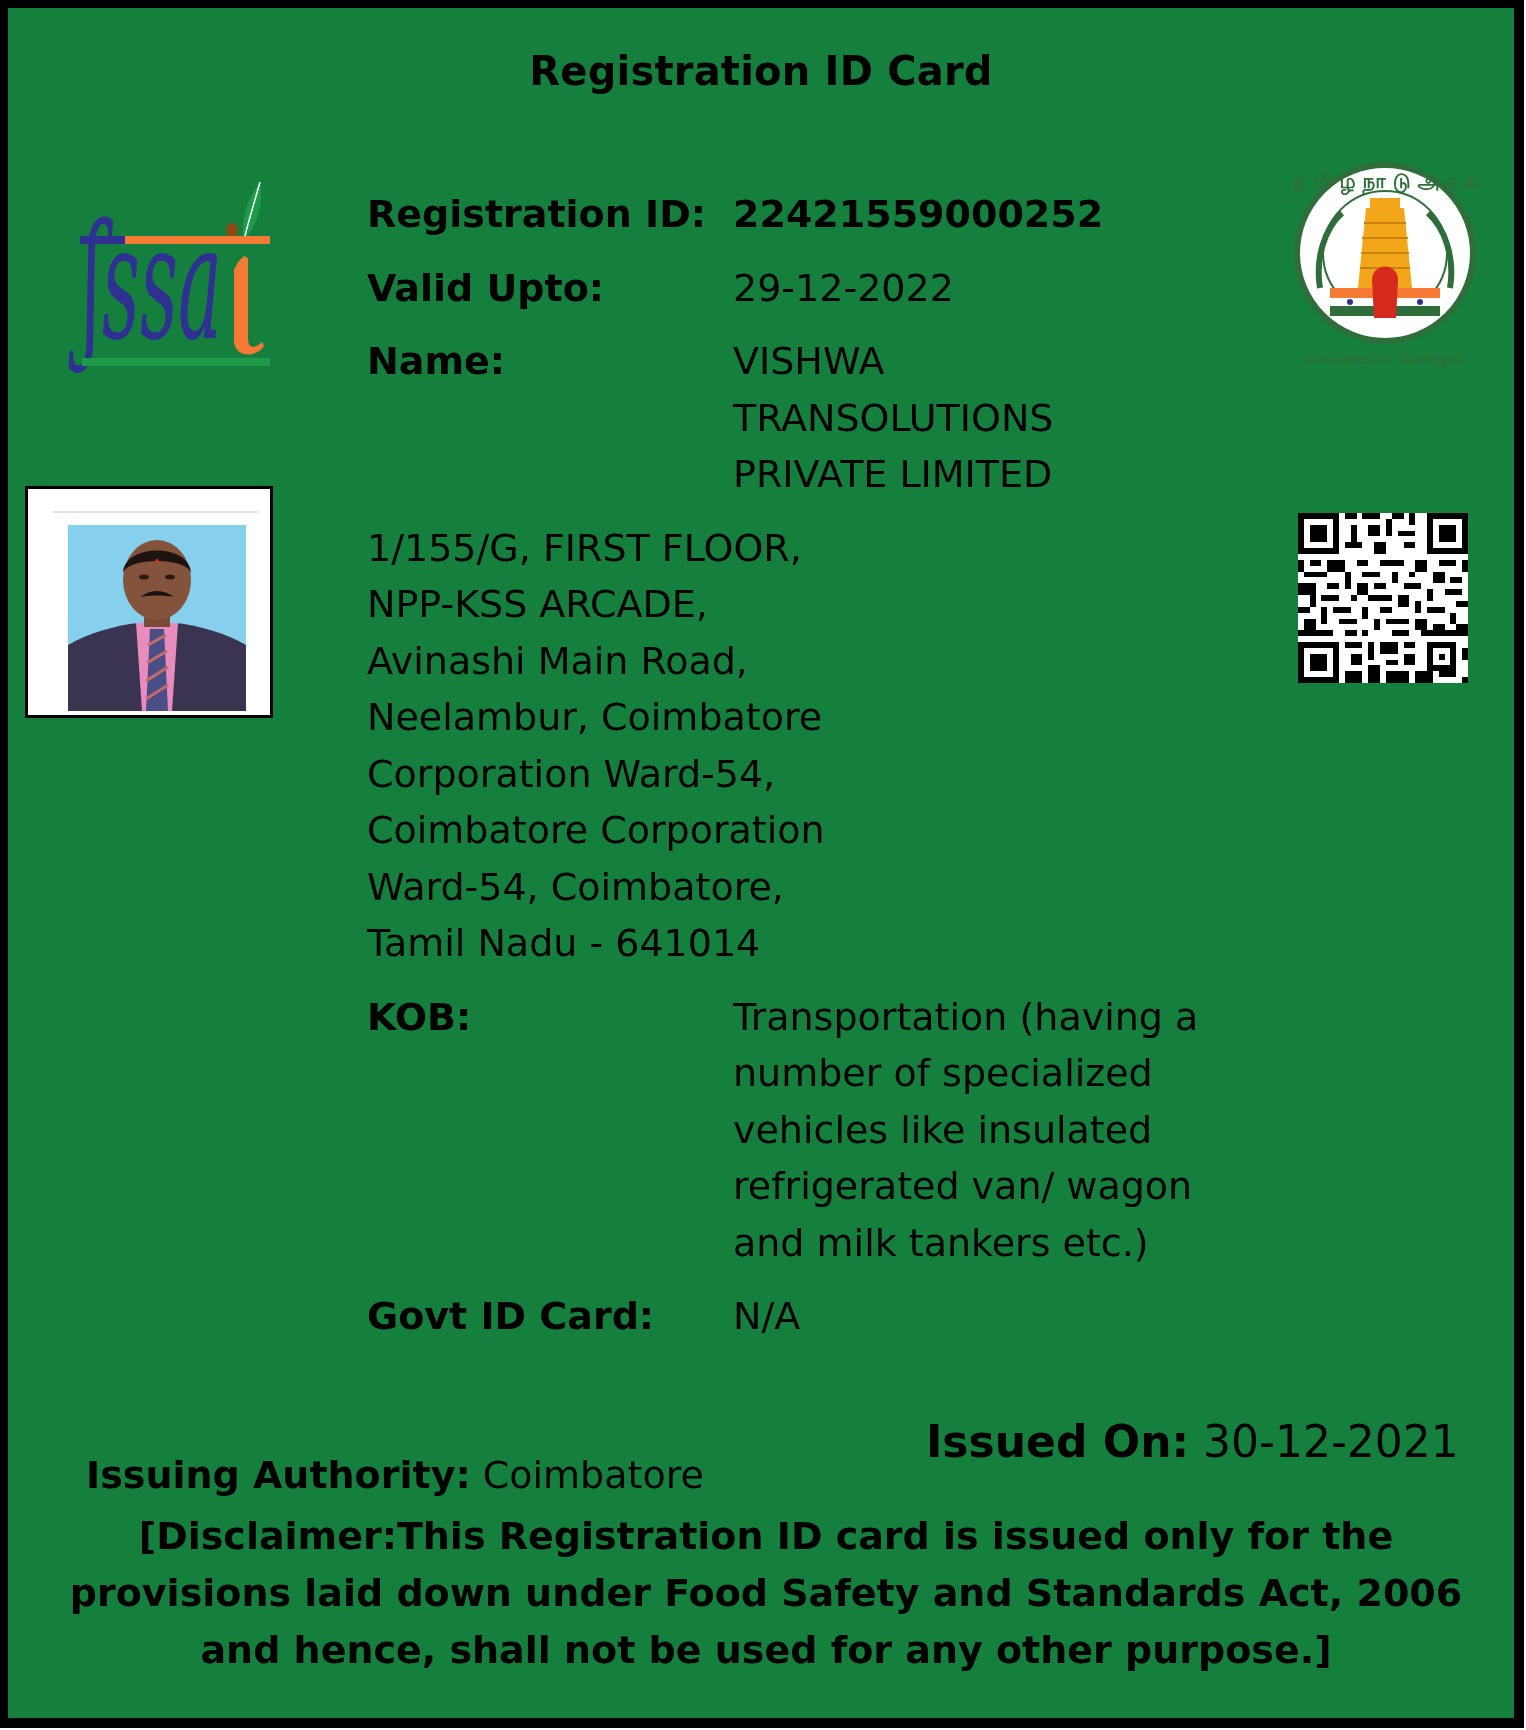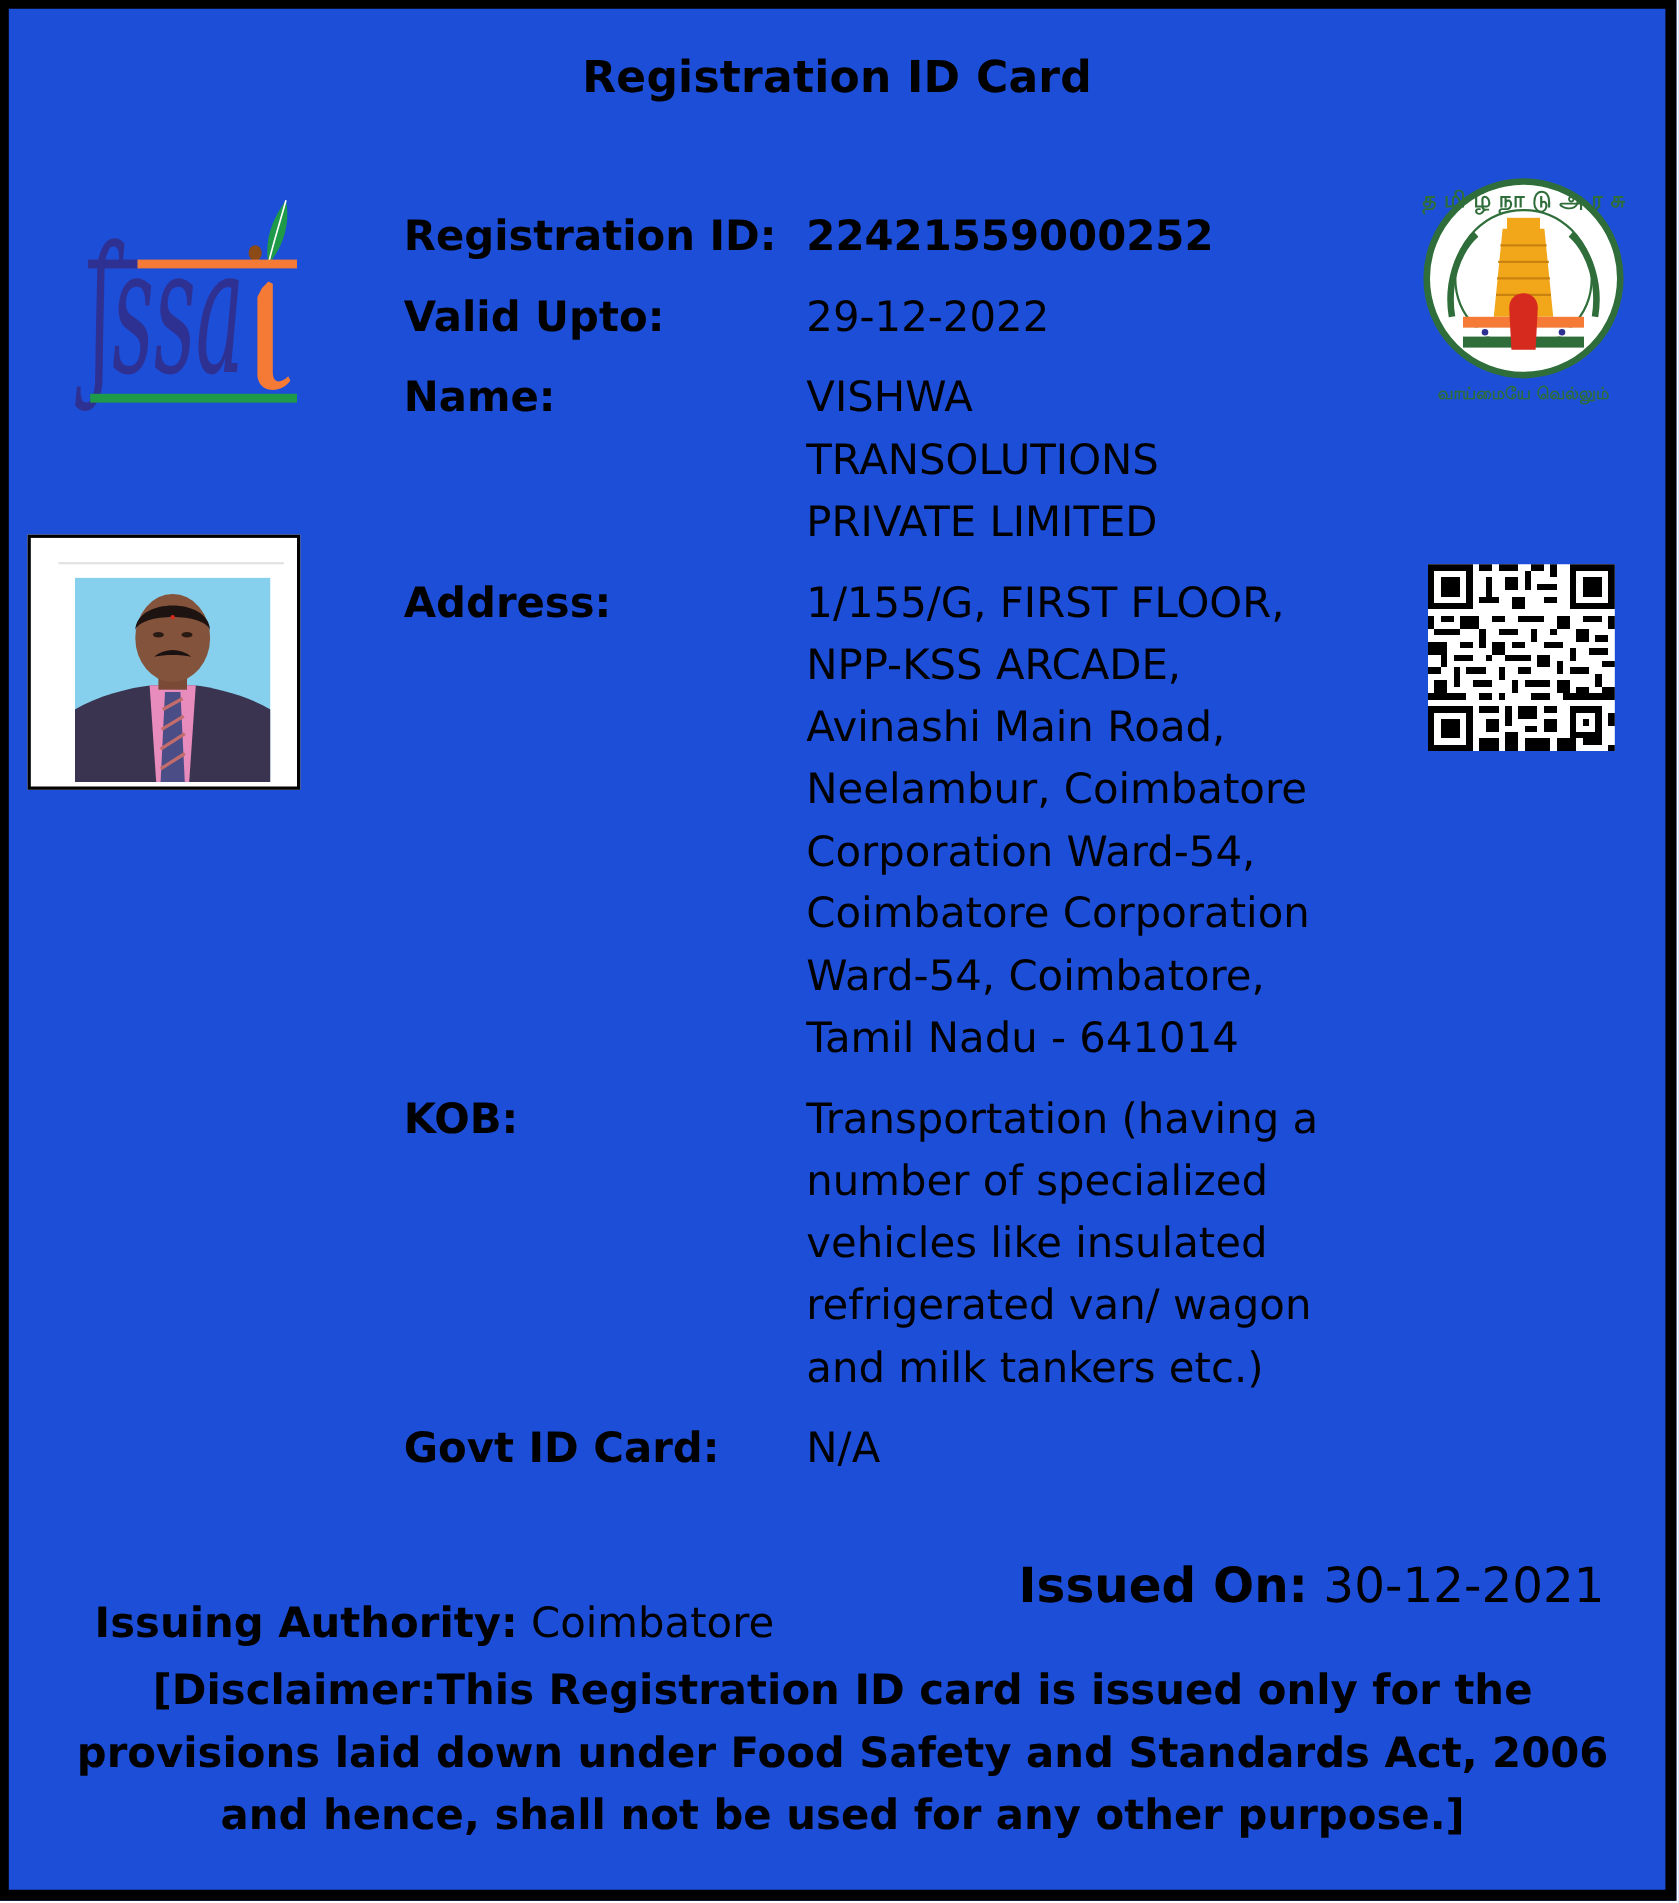--- a/index.html
+++ b/index.html
@@ -1,21 +1,21 @@
 <!DOCTYPE html>
 <html><head>
 <meta charset="utf-8">
 <style>
   html, body { margin: 0; padding: 0; background: #ffffff; }
   body { width: 1526px; height: 1730px; position: relative; overflow: hidden;
          font-family: "DejaVu Sans", "Liberation Sans", sans-serif; color: #000; }
   .card { position: absolute; left: 0; top: 0; width: 1506px; height: 1710px;
           border-left: 8px solid #000; border-top: 8px solid #000;
           border-right: 10px solid #000; border-bottom: 10px solid #000;
-          background: #1d4ed8; }
+          background: #15803d; }
   .title { position: absolute; left: 0; right: 0; top: 40px; text-align: center;
            font-weight: bold; font-size: 40px; letter-spacing: 0.2px; }
   .logo-fssai { position: absolute; left: 60px; top: 150px; width: 220px; height: 220px; }
   .emblem { position: absolute; left: 1272px; top: 150px; width: 210px; height: 215px; }
   .photo-box { position: absolute; left: 17px; top: 478px; width: 242px; height: 226px;
                border: 3px solid #000; background: #fff; }
   .photo-line { position: absolute; left: 25px; top: 22px; width: 205px; height: 2px; background: #e2e2e2; }
   .photo { position: absolute; left: 40px; top: 36px; width: 178px; height: 186px; overflow: hidden; }
   .qr { position: absolute; left: 1290px; top: 505px; width: 170px; height: 170px; }
   .fields { position: absolute; left: 359px; top: 178px; width: 900px; }
@@ -223,21 +223,20 @@
     </div>
     <div class="row">
       <div class="label">Name:</div>
       <div class="value">
         <div>VISHWA</div>
         <div>TRANSOLUTIONS</div>
         <div>PRIVATE LIMITED</div>
       </div>
     </div>
     <div class="row">
-      <div class="label">Address:</div>
       <div class="value">
         <div>1/155/G, FIRST FLOOR,</div>
         <div>NPP-KSS ARCADE,</div>
         <div>Avinashi Main Road,</div>
         <div>Neelambur, Coimbatore</div>
         <div>Corporation Ward-54,</div>
         <div>Coimbatore Corporation</div>
         <div>Ward-54, Coimbatore,</div>
         <div>Tamil Nadu - 641014</div>
       </div>

